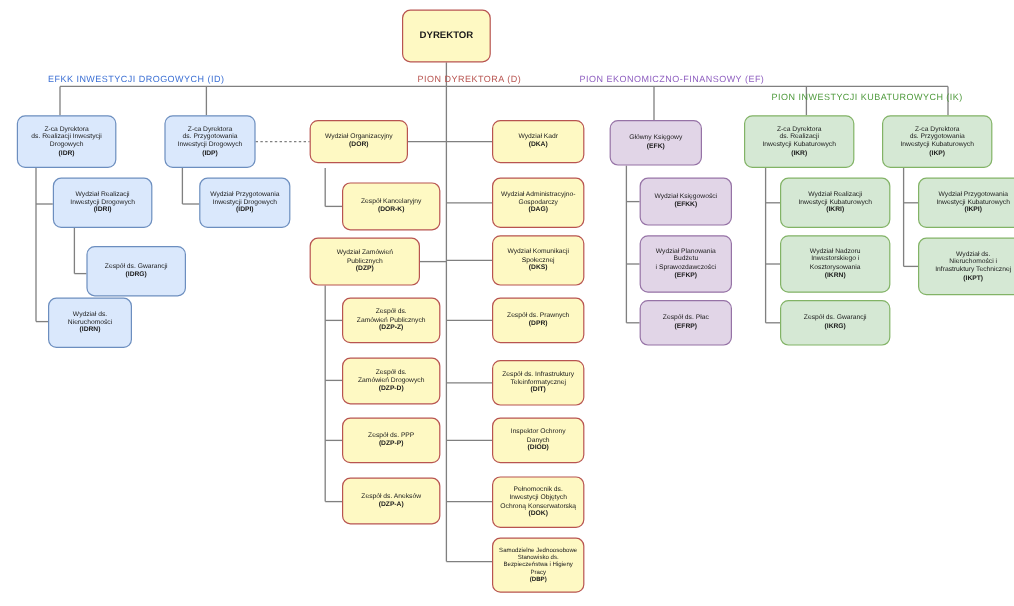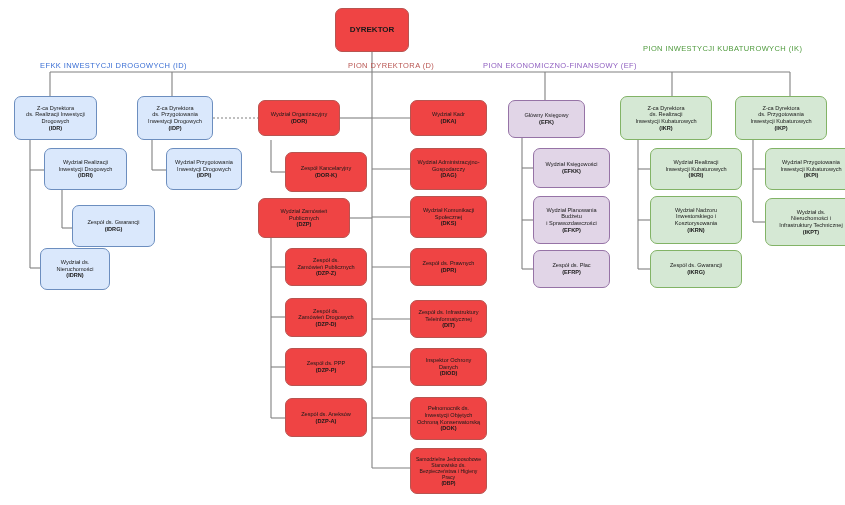--- a/index.html
+++ b/index.html
@@ -6,21 +6,21 @@
   html,body{margin:0;padding:0;background:#ffffff;}
   body{width:845px;height:505px;position:relative;overflow:hidden;
        font-family:"Liberation Sans","DejaVu Sans",sans-serif;color:#1a1a1a;}
   #chart{position:absolute;left:0;top:0;width:845px;height:505px;}
   .node{position:absolute;box-sizing:border-box;border-radius:7px;border:1px solid;
         display:flex;align-items:center;justify-content:center;text-align:center;
         padding:2px 3px;line-height:1.18;z-index:2;}
   .node .txt{display:block;width:100%;}
   .node .code{display:block;font-weight:bold;}
   
-  .c-pink{background:#ef4444;border-color:#b85450;}
+  .c-pink{background:#fef9c3;border-color:#b85450;}
   .c-blue{background:#dae8fc;border-color:#6c8ebf;}
   .c-purple{background:#e1d5e7;border-color:#9673a6;}
   .c-green{background:#d5e8d4;border-color:#82b366;}
   
   .hdr{position:absolute;font-size:7.5px;letter-spacing:.4px;white-space:nowrap;z-index:3;}
   .hdr b{font-weight:normal;}
   .h-blue{color:#3b6fd4;}
   .h-red{color:#b85450;text-align:center;}
   .h-purple{color:#8f5fc0;}
   .h-green{color:#4f9a3d;}
@@ -103,21 +103,21 @@
     <b>(ID)</b>
   </div>
   <div class="hdr h-red" style="left:348px;top:61px;">
     <span>PION  DYREKTORA</span>
     <b>(D)</b>
   </div>
   <div class="hdr h-purple" style="left:483px;top:61px;">
     <span>PION  EKONOMICZNO-FINANSOWY</span>
     <b>(EF)</b>
   </div>
-  <div class="hdr h-green" style="left:643px;top:44px;">
+  <div class="hdr h-green" style="left:643px;top:76px;">
     <span>PION  INWESTYCJI  KUBATUROWYCH</span>
     <b>(IK)</b>
   </div>
 
   <div class="node c-blue" style="left:14px;top:96px;width:83px;height:44px;font-size:5.6px;">
     <span class="txt"><span>Z-ca Dyrektora<br>ds. Realizacji Inwestycji<br>Drogowych</span><span class="code">(IDR)</span></span>
   </div>
   <div class="node c-blue" style="left:44px;top:148px;width:83px;height:42px;font-size:5.6px;">
     <span class="txt"><span>Wydział Realizacji<br>Inwestycji Drogowych</span><span class="code">(IDRI)</span></span>
   </div>

